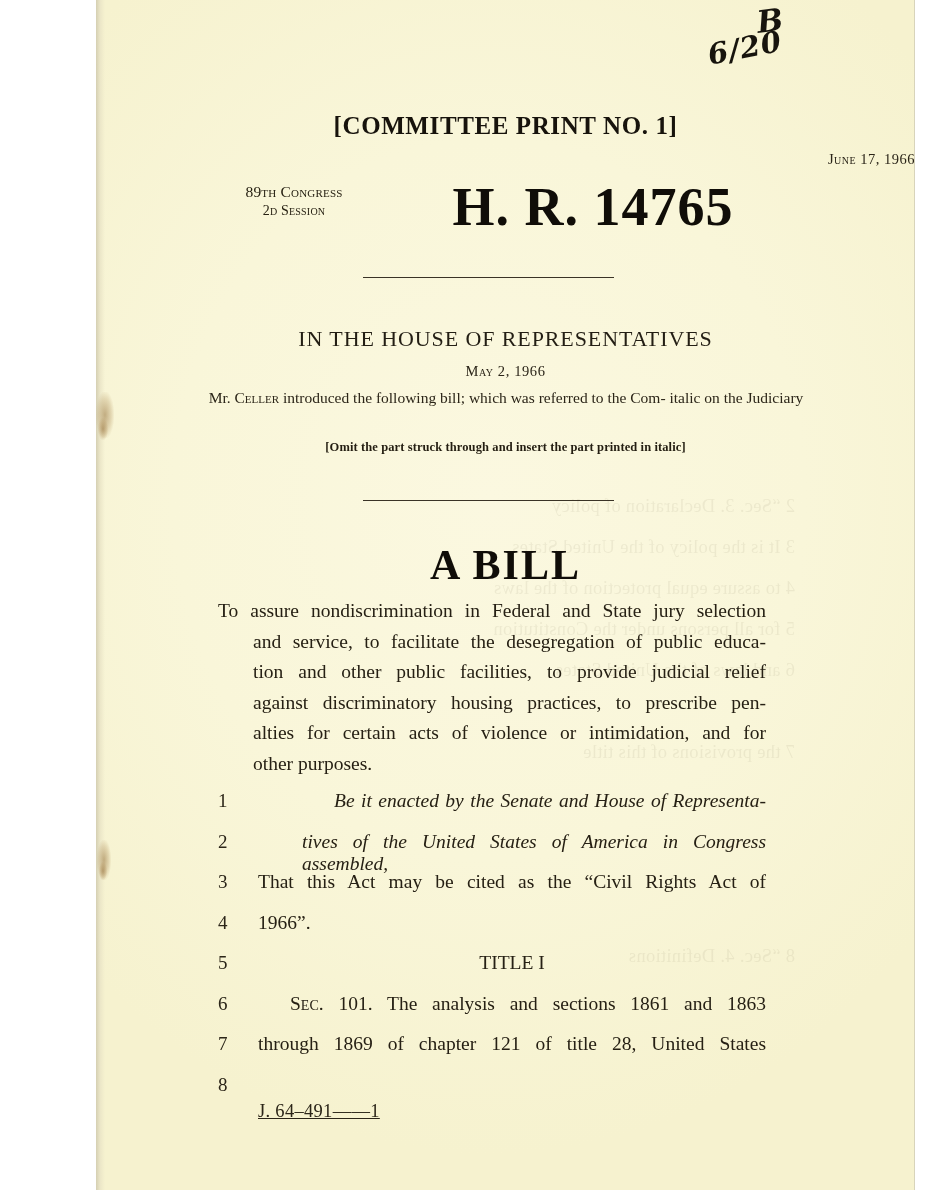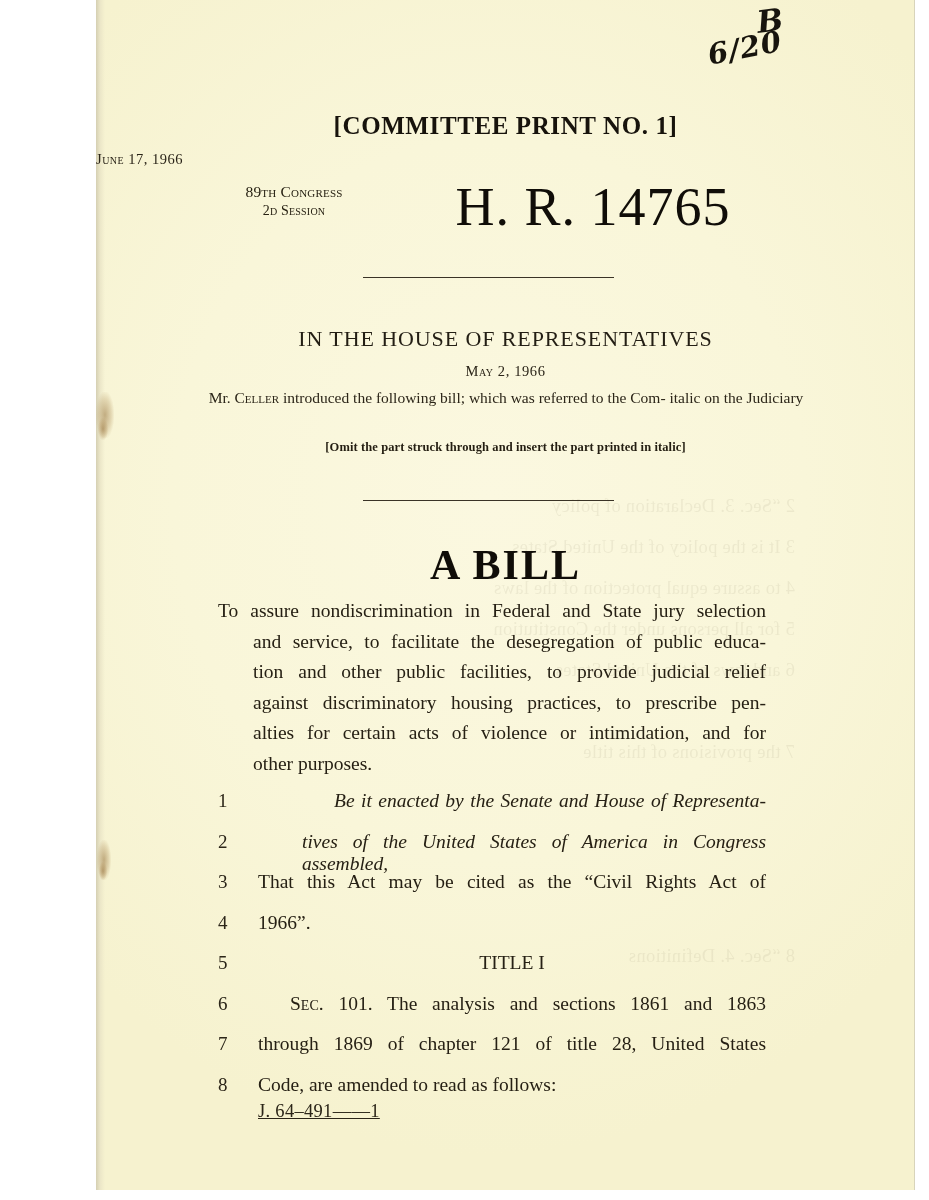--- a/index.html
+++ b/index.html
@@ -83,21 +83,21 @@
     text-align: center;
     font-weight: bold;
     font-size: 25px;
     letter-spacing: .6px;
     color: #17130c;
   }
   .print-date {
     position: absolute;
     left: 0; right: 0;
     top: 151px;
-    text-align: left;
+    text-align: right;
     font-size: 14.5px;
     font-variant: small-caps;
     letter-spacing: .5px;
     color: #2a2418;
   }
   .congress-block {
     position: absolute;
     left: 118px;
     top: 183px;
     width: 160px;
@@ -107,21 +107,21 @@
   }
   .congress-line-1 { font-size: 15.5px; font-variant: small-caps; letter-spacing: .2px; }
   .congress-line-2 { font-size: 14px;   font-variant: small-caps; letter-spacing: .2px; }
 
   .bill-number {
     position: absolute;
     left: 272px;
     top: 176px;
     width: 450px;
     text-align: center;
-    font-weight: normal;
+    font-weight: bold;
     font-size: 54px;
     letter-spacing: 1px;
     color: #100d08;
   }
 
   .rule {
     position: absolute;
     height: 0;
     border-top: 1.6px solid #3a3326;
   }
@@ -355,21 +355,20 @@
           <span class="linetext just indent"><span class="sc">Sec.</span><span> 101. The analysis and sections 1861 and 1863</span></span>
         </div>
 
         <div class="num-row">
           <span class="lineno">7</span>
           <span class="linetext just">through 1869 of chapter 121 of title 28, United States</span>
         </div>
 
         <div class="num-row">
           <span class="lineno">8</span>
-          <span class="linetext">Code, are amended to read as follows:</span>
         </div>
 
       </div>
 
       <div class="footer-sig">J. 64–491——1</div>
 
     </div>
   </div>
 
   <div class="handwriting" id="hand-b">B</div>

